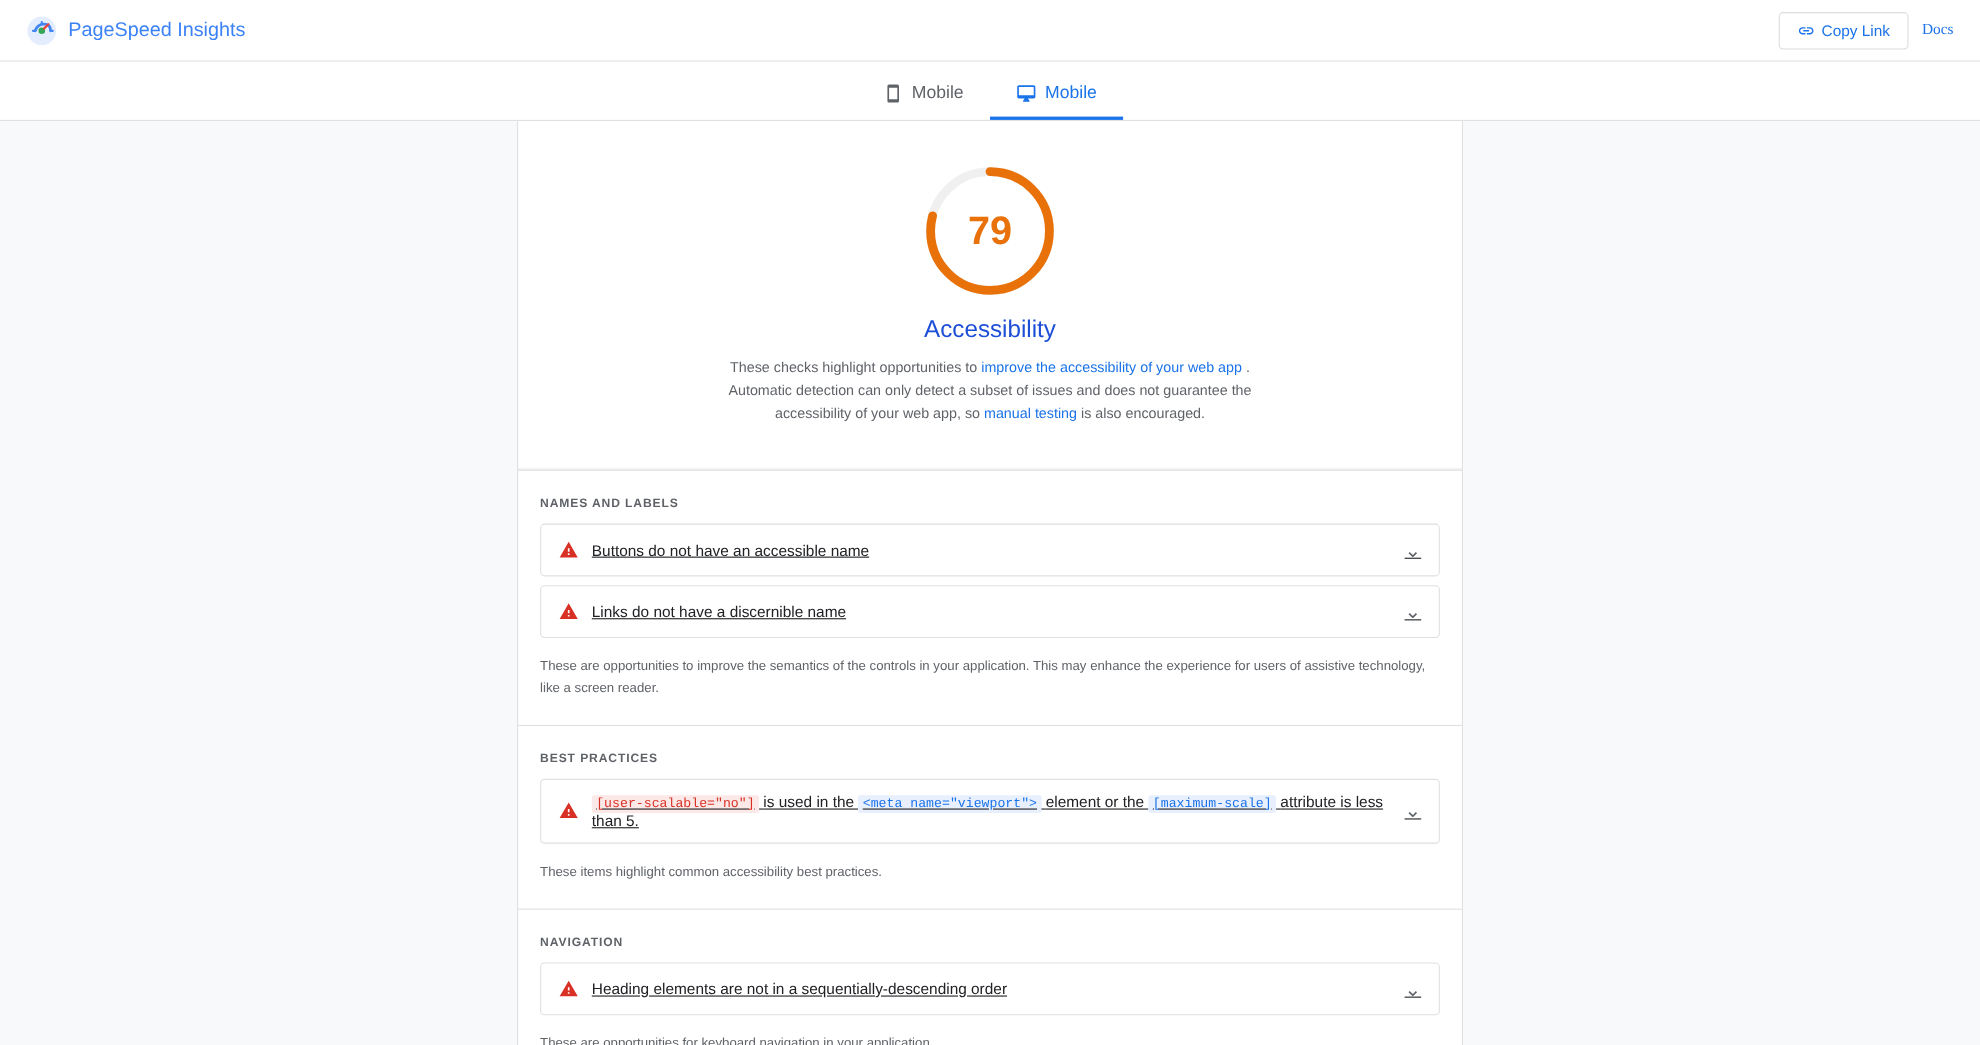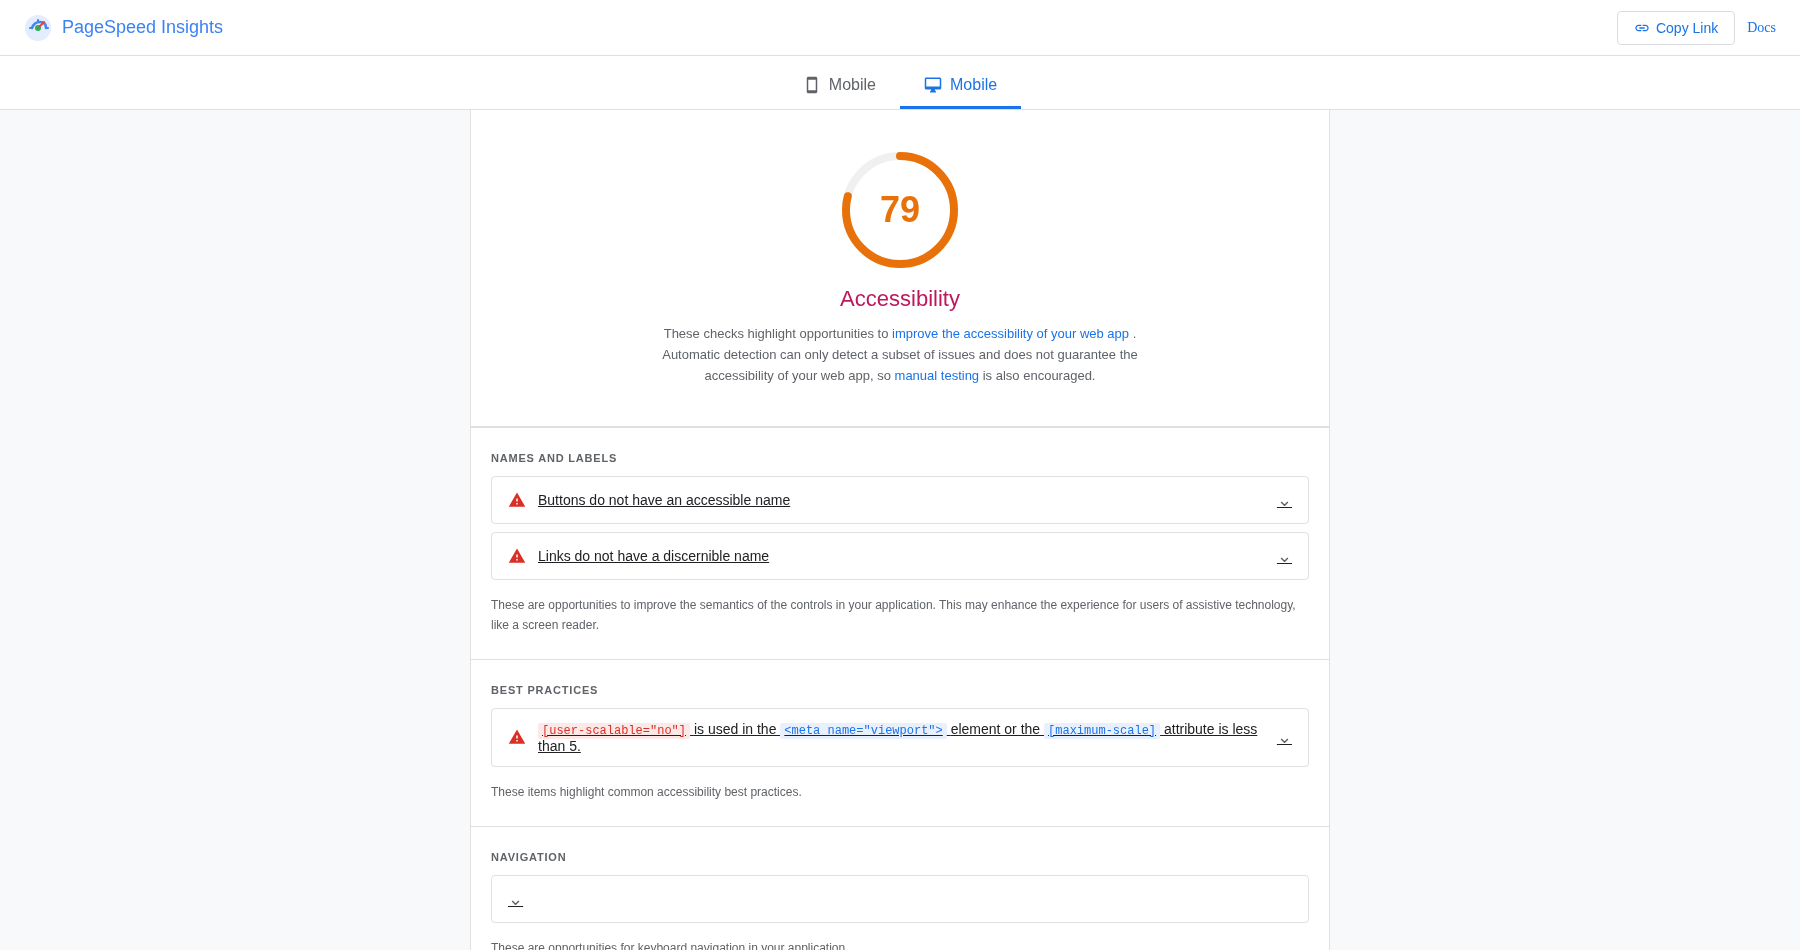--- a/index.html
+++ b/index.html
@@ -127,21 +127,21 @@
       left: 50%;
       transform: translate(-50%, -50%);
       font-size: 36px;
       font-weight: 600;
       color: #e8710a;
     }
 
     .score-title {
       font-size: 22px;
       font-weight: 500;
-      color: #be185d;
+      color: #1d4ed8;
       margin-bottom: 12px;
     }
     .score-description {
       font-size: 13px;
       color: #5f6368;
       text-align: center;
       max-width: 500px;
       line-height: 1.6;
     }
     .score-description a {
@@ -345,20 +345,26 @@
 
       <div class="category-note">These items highlight common accessibility best practices.</div>
     </div>
 
     <div class="section-separator"></div>
 
     <div class="audit-category">
       <div class="category-title">NAVIGATION</div>
 
       <div class="audit-item">
+        <div class="audit-item-left">
+          <svg class="warning-icon" viewBox="0 0 24 24" fill="#d93025">
+            <path d="M1 21h22L12 2 1 21zm12-3h-2v-2h2v2zm0-4h-2v-4h2v4z"></path>
+          </svg>
+          <span class="audit-item-text">Heading elements are not in a sequentially-descending order</span>
+        </div>
         <span class="chevron-down">⌄</span>
       </div>
 
       <div class="category-note">These are opportunities for keyboard navigation in your application.</div>
     </div>
 
   </div>
 </div>
 
 </body></html>

